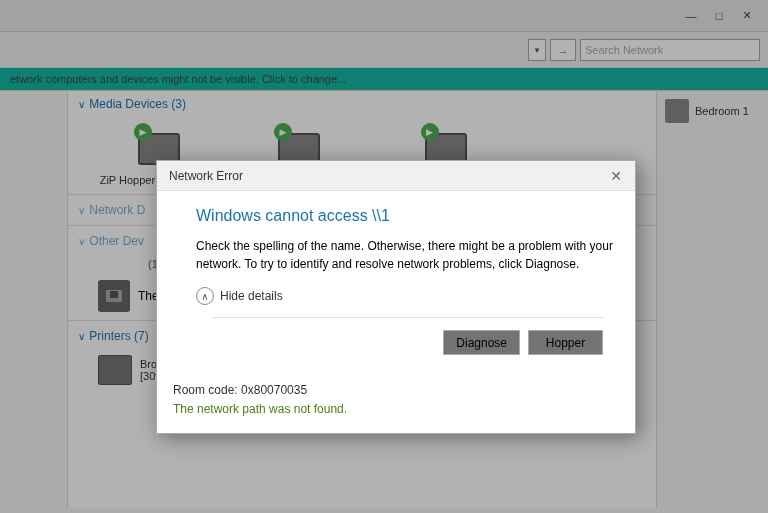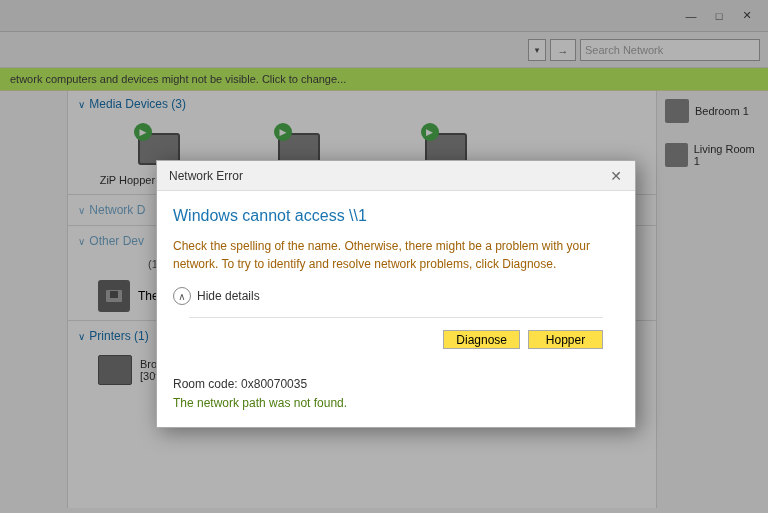--- a/index.html
+++ b/index.html
@@ -86,21 +86,21 @@
       background: white;
       display: flex;
       align-items: center;
       padding: 0 4px;
       font-size: 11px;
       color: #888;
       text-align: right;
     }
 
     .warning-bar {
-      background: #bef264;
+      background: #14b8a6;
       border-bottom: 1px solid #e0e0a0;
       padding: 5px 10px;
       font-size: 11px;
       color: #444;
     }
 
     .content-area {
       display: flex;
       height: calc(100% - 32px - 36px - 28px);
       overflow: hidden;
@@ -283,32 +283,33 @@
       align-items: center;
       justify-content: center;
       font-size: 14px;
       color: #666;
       cursor: pointer;
       border: 1px solid transparent;
     }
 
     .modal-body {
       padding: 16px 16px 12px 16px;
+      margin-left: 23px;
     }
 
     .error-title {
       font-size: 16px;
       color: #1a74b0;
       font-weight: 400;
       margin-bottom: 12px;
     }
 
     .error-description {
       font-size: 12px;
-      color: #a16207;
+      color: #000000;
       line-height: 1.5;
       margin-bottom: 14px;
     }
 
     .details-toggle {
       display: flex;
       align-items: center;
       gap: 6px;
       cursor: pointer;
       color: #333;
@@ -332,24 +333,24 @@
       display: flex;
       justify-content: flex-end;
       gap: 8px;
       border-top: 1px solid #e0e0e0;
       padding-top: 12px;
       margin: 0 16px 14px 16px;
     }
 
     .modal-btn {
       min-width: 75px;
-      height: 19px;
+      height: 25px;
       padding: 0 12px;
       border: 1px solid #aaa;
-      background: #fde047;
+      background: #737373;
       font-size: 12px;
       cursor: pointer;
       display: flex;
       align-items: center;
       justify-content: center;
     }
 
     .error-details {
       font-size: 11px;
       color: #333;
@@ -456,42 +457,38 @@
               <rect x="2" y="4" width="16" height="12" fill="#aaa" rx="1"></rect>
               <rect x="6" y="5" width="8" height="7" fill="#555"></rect>
             </svg>
         </div>
         <span>Theater</span>
       </div>
 
       <div class="section-divider"></div>
       <div class="section-header">
         <span class="chevron">∨</span>
-        <span>Printers (1)</span>
+        <span>Printers (7)</span>
       </div>
 
       <div class="printer-row">
         <div style="width:34px;height:30px;background:#777;border-radius:2px;border:1px solid #555;"></div>
         <div>
           <div style="font-size:11px;color:#333;">Brother HL-L2340D series</div>
           <div style="font-size:11px;color:#333;">[30f772834a4a]</div>
         </div>
       </div>
 
     </div>
 
     <div class="right-panel">
       <div class="right-item">
         <div class="right-icon"></div>
         <span style="font-size:11px;color:#333;">Bedroom 1</span>
       </div>
-      <div class="right-item">
-        <div class="right-icon"></div>
-        <span style="font-size:11px;color:#333;">Living Room 1</span>
-      </div>
     </div>
 
   </div>
 </div>
 
 <div class="modal-overlay">
   <div class="modal-dialog">
 
     <div class="modal-titlebar">
       <span class="modal-title">Network Error</span>

